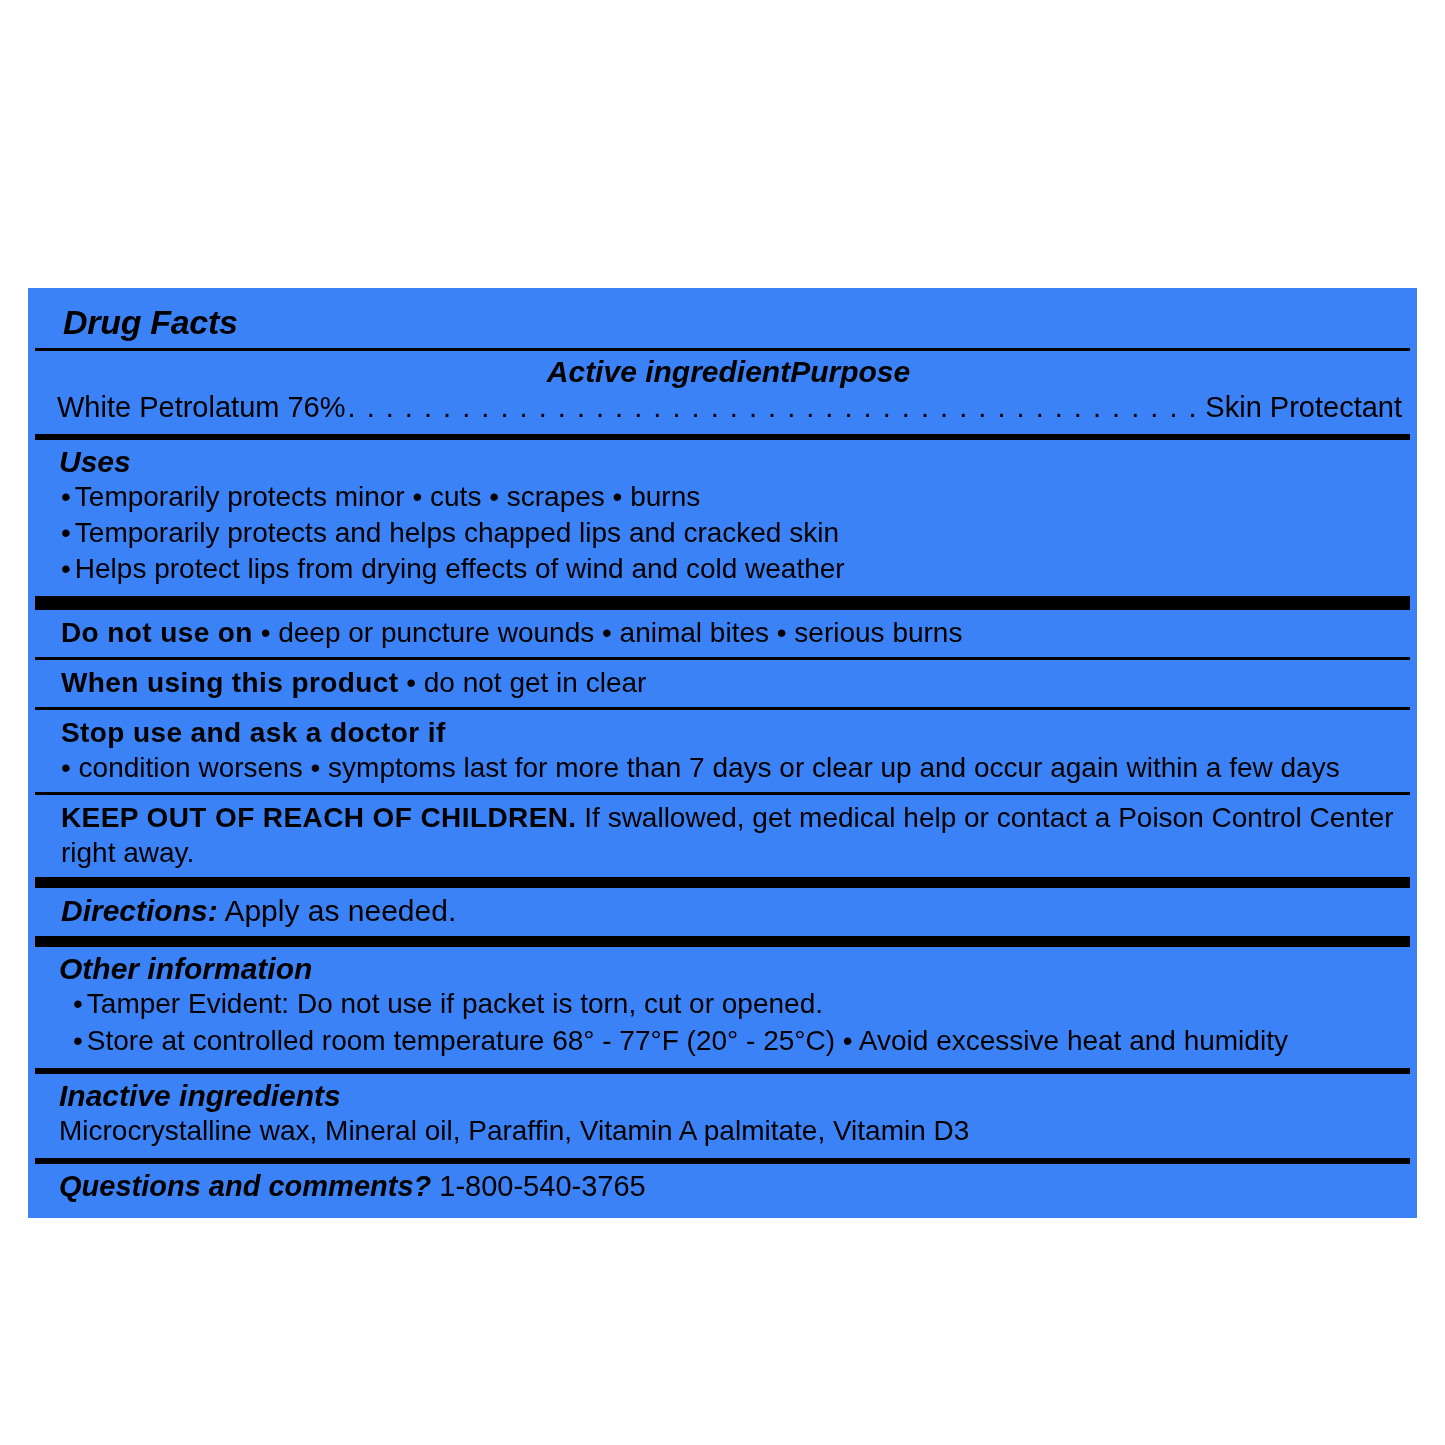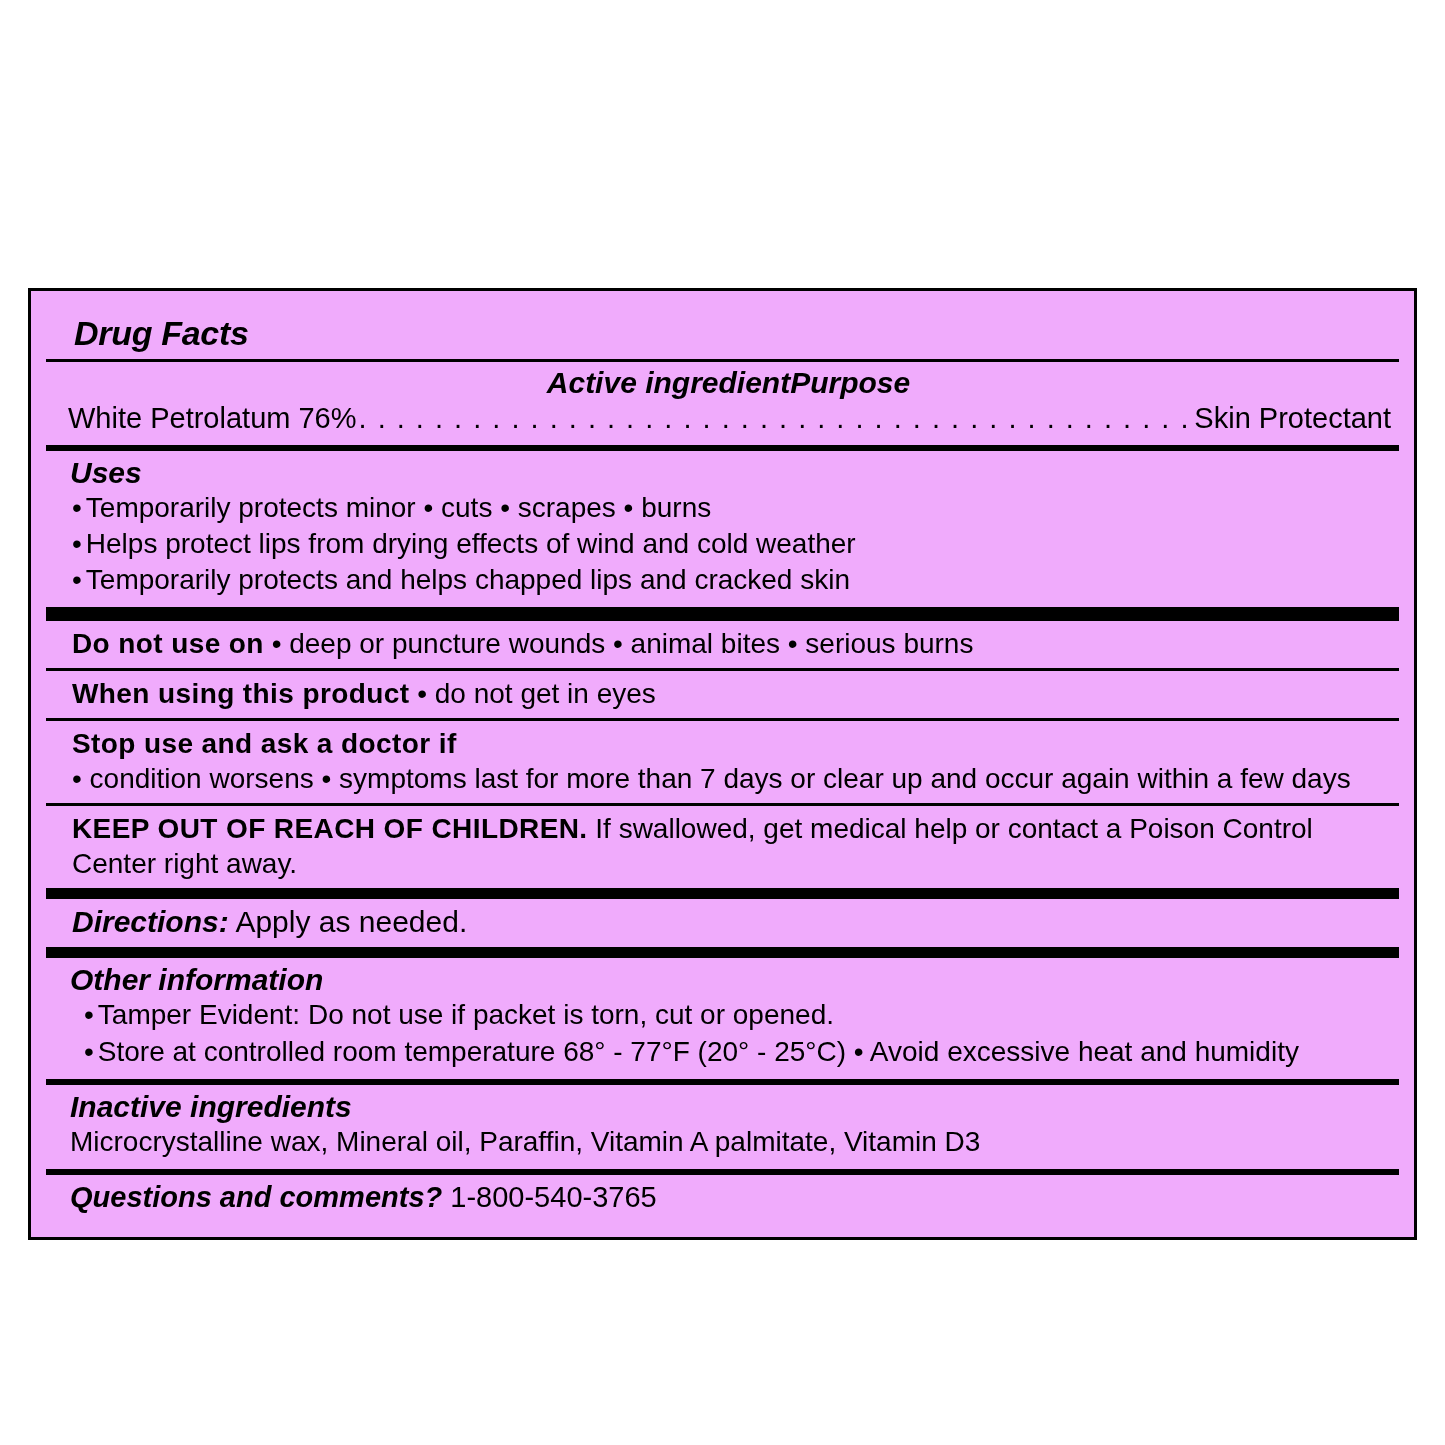--- a/index.html
+++ b/index.html
@@ -14,23 +14,23 @@
     color: #000000;
     position: relative;
   }
 
   .panel {
     position: absolute;
     left: 28px;
     top: 288px;
     width: 1389px;
     box-sizing: border-box;
-    border: 3px solid #000000;
-    background: #f0abfc;
-    padding: 15px;
+    border: 3px solid #3b82f6;
+    background: #3b82f6;
+    padding: 4px;
   }
 
   
   .title {
     font-size: 34px;
     font-weight: bold;
     font-style: italic;
     letter-spacing: -0.3px;
     padding: 8px 0 6px 28px;
   }
@@ -138,36 +138,36 @@
       <span class="dots">. . . . . . . . . . . . . . . . . . . . . . . . . . . . . . . . . . . . . . . . . . . . . . . . . . . .</span>
       <span>Skin Protectant</span>
     </div>
   </div>
 
   <div class="rule-med"></div>
 
   <div class="block-pad">
     <div class="sec-head">Uses</div>
     <div class="body-line"><span class="bullet">•</span><span>Temporarily protects minor  • cuts  • scrapes  • burns</span></div>
+    <div class="body-line"><span class="bullet">•</span><span>Temporarily protects and helps chapped lips and cracked skin</span></div>
     <div class="body-line"><span class="bullet">•</span><span>Helps protect lips from drying effects of wind and cold weather</span></div>
-    <div class="body-line"><span class="bullet">•</span><span>Temporarily protects and helps chapped lips and cracked skin</span></div>
   </div>
 
   <div class="rule-thick"></div>
 
   <div>
 
     <div class="rule-thin"></div>
     <div class="sub-row">
       <b>Do not use on</b><span class="rest"> • deep or puncture wounds  • animal bites  • serious burns</span>
     </div>
 
     <div class="rule-thin"></div>
     <div class="sub-row">
-      <b>When using this product</b><span class="rest"> • do not get in eyes</span>
+      <b>When using this product</b><span class="rest"> • do not get in clear</span>
     </div>
 
     <div class="rule-thin"></div>
     <div class="sub-row">
       <b>Stop use and ask a doctor if</b>
       <div style="font-weight:normal">• condition worsens  • symptoms last for more than 7 days or clear up and occur again within a few days</div>
     </div>
 
     <div class="rule-thin"></div>
     <div class="sub-row">

